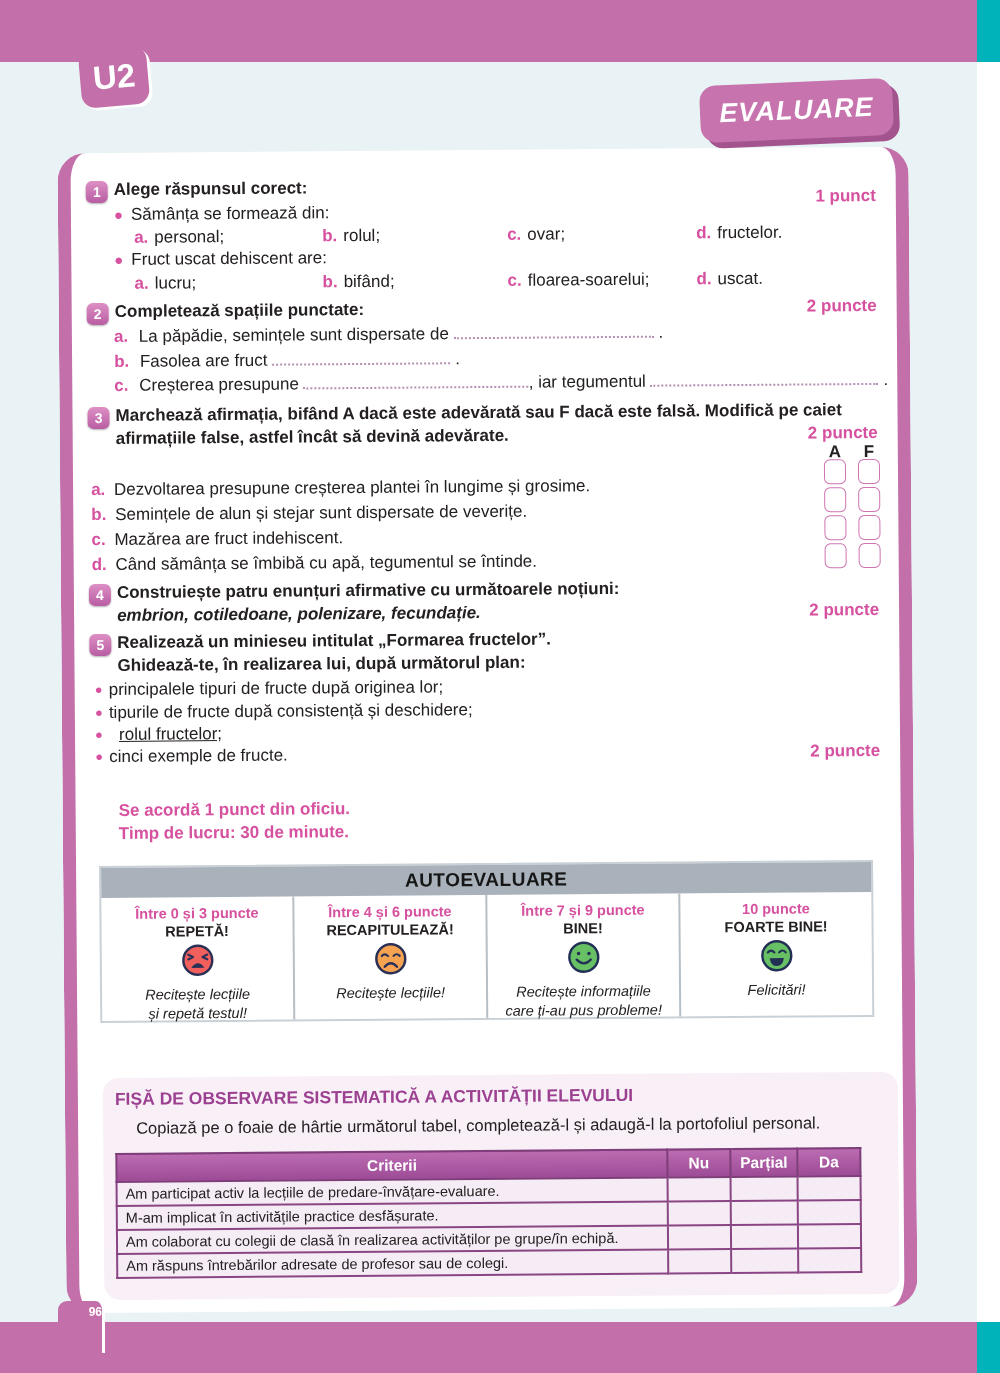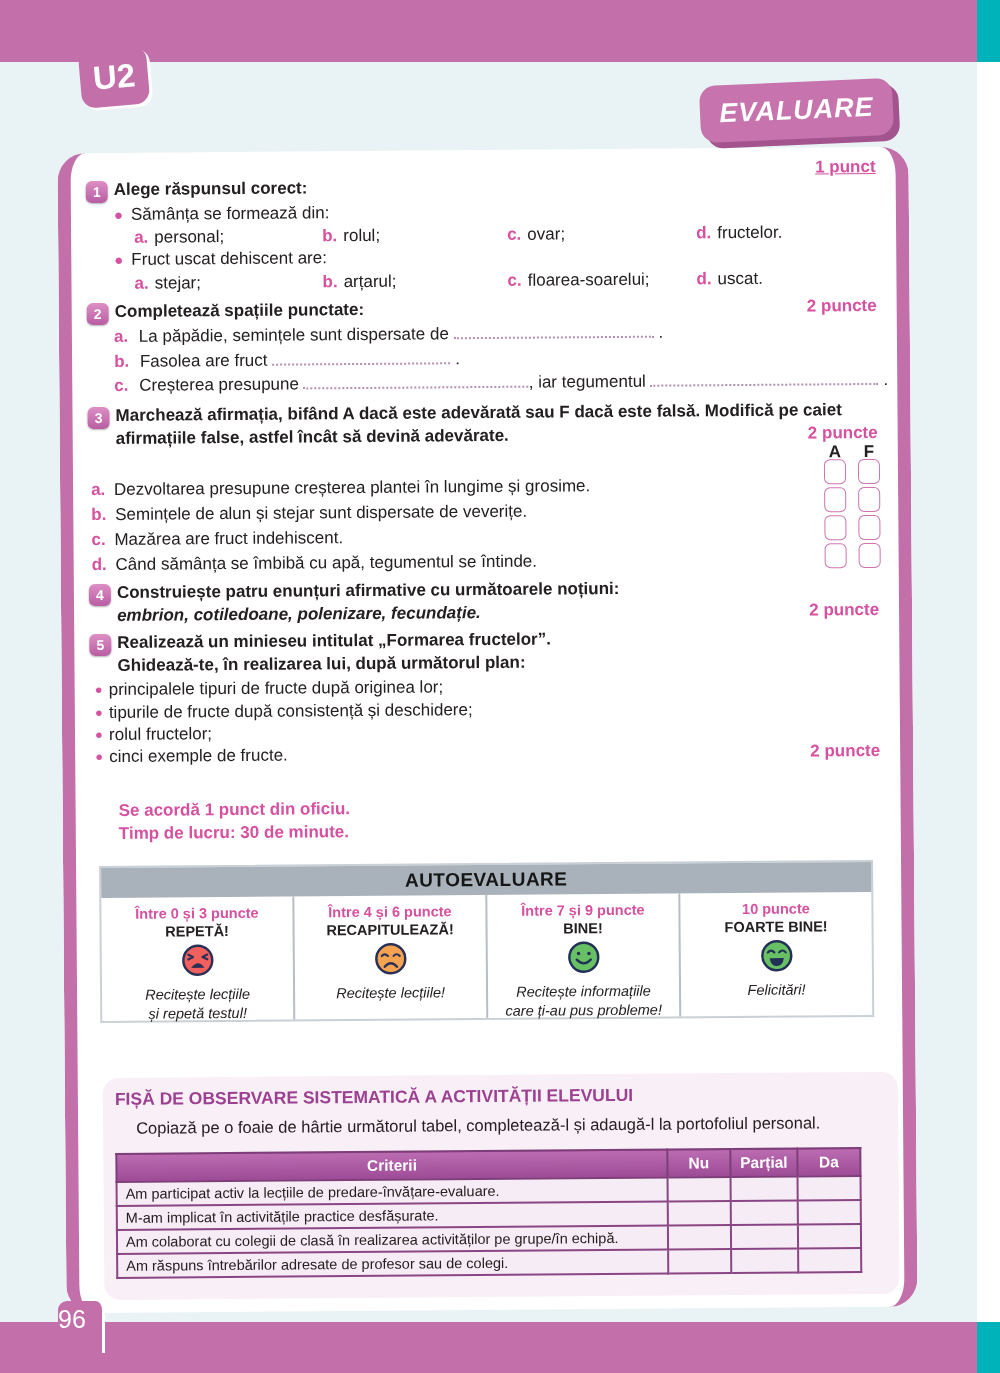--- a/index.html
+++ b/index.html
@@ -17,21 +17,21 @@
   .bottom-bar{left:0;top:1322px;width:977px;height:51px;background:var(--pink);z-index:4;}
   .bottom-teal{left:977px;top:1322px;width:23px;height:51px;background:var(--teal);z-index:4;}
   .u2-badge{left:80px;top:48px;width:68px;height:58px;background:var(--pink);border-radius:14px;
     transform:rotate(-5deg);display:flex;align-items:center;justify-content:center;
     color:#fff;font-size:33px;font-weight:bold;box-shadow:3px 3px 0 rgba(255,255,255,.95);z-index:3;}
   .evaluare{left:700px;top:82px;width:193px;height:57px;background:#c673ae;border-radius:16px;
     transform:rotate(-2.5deg);display:flex;align-items:center;justify-content:center;
     color:#fff;font-size:27px;font-weight:bold;font-style:italic;letter-spacing:1px;
     box-shadow:6px 6px 0 #a3538d;z-index:3;}
   .page-num{left:58px;top:1301px;width:47px;height:52px;background:var(--pink);border-radius:9px 9px 0 0;
-    border-right:3px solid #fff;color:#fff;font-weight:normal;font-size:25px;text-align:left;
+    border-right:3px solid #fff;color:#fff;font-weight:bold;font-size:12px;text-align:right;
     padding-top:4px;z-index:5;}
   
   .card{left:62px;top:150px;width:851px;height:1160px;background:#fff;
     border-left:13px solid var(--pink);border-right:13px solid var(--pink);
     border-radius:28px;transform:rotate(-0.45deg);z-index:2;}
   .content{position:absolute;left:0;top:0;width:825px;height:1160px;font-size:17px;}
   .qbadge{width:22px;height:22px;border-radius:6px;background:linear-gradient(180deg,#dd8fc4,#b85da3);
     color:#fff;font-weight:bold;font-size:14px;display:flex;align-items:center;justify-content:center;
     box-shadow:0 1px 2px rgba(0,0,0,.3);}
   .qtitle{font-weight:bold;}
@@ -76,21 +76,21 @@
 <div class="abs bottom-teal"></div>
 <div class="abs u2-badge">U2</div>
 <div class="abs evaluare">EVALUARE</div>
 <div class="abs page-num">96</div>
 
 <div class="abs card">
 <div class="content">
 
   <div class="abs qbadge" style="left:15px;top:28px;">1</div>
   <div class="abs qtitle" style="left:43px;top:27px;">Alege răspunsul corect:</div>
-  <div class="abs points" style="top:10px;text-decoration:underline;">1 punct</div>
+  <div class="abs points" style="top:39px;">1 punct</div>
 
   <span class="abs bdot" style="left:43px;top:53px;">●</span>
   <div class="abs" style="left:60px;top:52px;">Sămânța se formează din:</div>
   <div class="abs opt" style="left:63px;top:75px;">
     <span class="mag">a.</span>
     <span>personal;</span>
       </div>
   <div class="abs opt" style="left:251px;top:75px;">
     <span class="mag">b.</span>
     <span>rolul;</span>
@@ -101,25 +101,25 @@
       </div>
   <div class="abs opt" style="left:625px;top:75px;">
     <span class="mag">d.</span>
     <span>fructelor.</span>
       </div>
 
   <span class="abs bdot" style="left:43px;top:98px;">●</span>
   <div class="abs" style="left:60px;top:97px;">Fruct uscat dehiscent are:</div>
   <div class="abs opt" style="left:63px;top:121px;">
     <span class="mag">a.</span>
-    <span>stejar;</span>
+    <span>lucru;</span>
       </div>
   <div class="abs opt" style="left:251px;top:121px;">
     <span class="mag">b.</span>
-    <span>arțarul;</span>
+    <span>bifând;</span>
       </div>
   <div class="abs opt" style="left:436px;top:121px;">
     <span class="mag">c.</span>
     <span>floarea-soarelui;</span>
       </div>
   <div class="abs opt" style="left:625px;top:121px;">
     <span class="mag">d.</span>
     <span>uscat.</span>
       </div>
 
@@ -178,21 +178,21 @@
 
   <div class="abs qbadge" style="left:15px;top:481px;">5</div>
   <div class="abs qtitle" style="left:43px;top:480px;">Realizează un minieseu intitulat „Formarea fructelor”.</div>
   <div class="abs qtitle" style="left:43px;top:503px;">Ghidează-te, în realizarea lui, după următorul plan:</div>
 
   <span class="abs bdot" style="left:20px;top:529px;font-size:13px;">●</span>
   <div class="abs" style="left:34px;top:527px;">principalele tipuri de fructe după originea lor;</div>
   <span class="abs bdot" style="left:20px;top:552px;font-size:13px;">●</span>
   <div class="abs" style="left:34px;top:550px;">tipurile de fructe după consistență și deschidere;</div>
   <span class="abs bdot" style="left:20px;top:574px;font-size:13px;">●</span>
-  <div class="abs" style="left:34px;top:572px;">rolul fructelor;</div>
+  <div class="abs" style="left:44px;top:572px;text-decoration:underline;">rolul fructelor;</div>
   <span class="abs bdot" style="left:20px;top:596px;font-size:13px;">●</span>
   <div class="abs" style="left:34px;top:594px;">cinci exemple de fructe.</div>
   <div class="abs points" style="top:594px;">2 puncte</div>
 
   <div class="abs notes" style="left:43px;top:648px;">Se acordă 1 punct din oficiu.</div>
   <div class="abs notes" style="left:43px;top:671px;">Timp de lucru: 30 de minute.</div>
 
   <div class="abs auto-tbl">
     <div class="auto-hdr">AUTOEVALUARE</div>
     <div class="auto-body">

